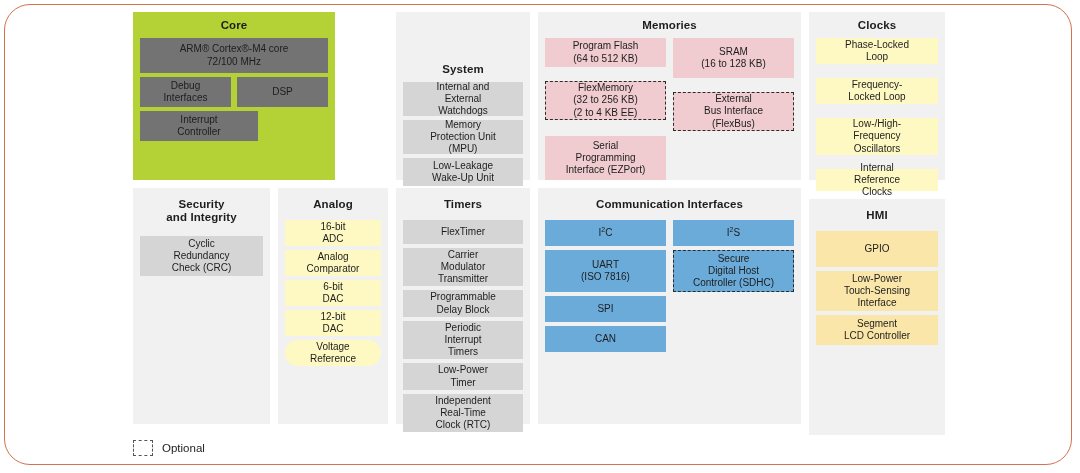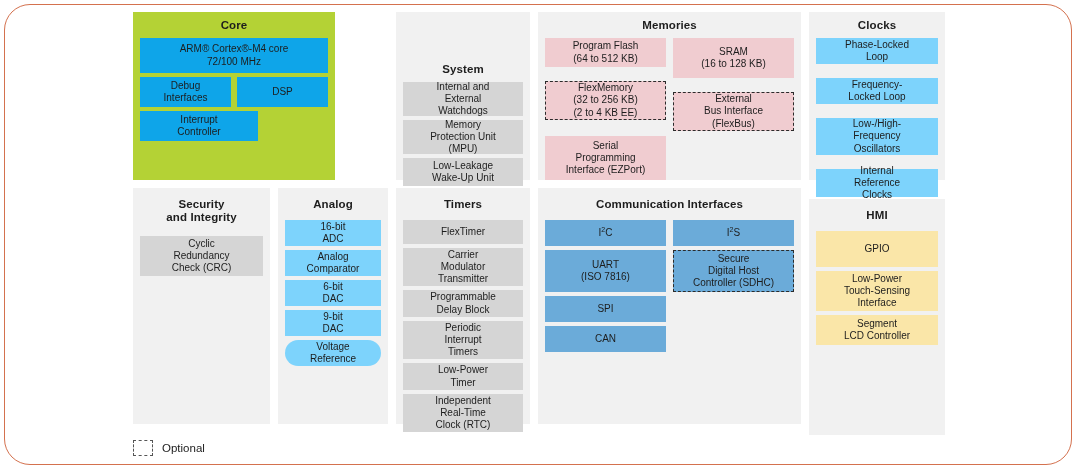--- a/index.html
+++ b/index.html
@@ -53,23 +53,23 @@
     justify-content:center;
     text-align:center;
     font-size:10px;
     line-height:12.2px;
     color:#1d1d1d;
     padding:3px 2px;
     margin-bottom:4px;
   }
   .blk.tight{margin-bottom:14px;}
   .blk.gray{background:#d5d5d5;}
-  .blk.green{background:#0ea5e9;}
+  .blk.green{background:#737373;}
   .blk.pink{background:#f0ccd0;}
-  .blk.orange{background:#7dd3fc;}
+  .blk.orange{background:#fef9c3;}
   .blk.blue{background:#6babd9;}
   .blk.cream{background:#fae6a8;}
   .blk.dashed{
     border:1.6px dashed #2b2b2b;
     background:#f0ccd0;
   }
   .blk.dashed.blue{background:#6babd9;}
 
   
   .legend{
@@ -182,21 +182,21 @@
         </div>
       <div class="blk orange tight" style="height:26px;">
           <span style="white-space: pre-line;">Frequency-
 Locked Loop</span>
         </div>
       <div class="blk orange tight" style="height:37px;">
           <span style="white-space: pre-line;">Low-/High-
 Frequency
 Oscillators</span>
         </div>
-      <div class="blk orange" style="height:28px;margin-top:1px;">
+      <div class="blk orange" style="height:22px;margin-top:1px;">
           <span style="white-space: pre-line;">Internal
 Reference
 Clocks</span>
         </div>
     </div>
   </div>
 
   <div class="panel" style="left:0;top:176px;width:137px;height:236px;">
     <div class="panel-title" style="white-space:pre-line;padding-top:10px;">Security
 and Integrity</div>
@@ -218,21 +218,21 @@
         </div>
       <div class="blk orange" style="height:26px;">
           <span style="white-space: pre-line;">Analog
 Comparator</span>
         </div>
       <div class="blk orange" style="height:26px;">
           <span style="white-space: pre-line;">6-bit
 DAC</span>
         </div>
       <div class="blk orange" style="height:26px;">
-          <span style="white-space: pre-line;">9-bit
+          <span style="white-space: pre-line;">12-bit
 DAC</span>
         </div>
       <div class="blk orange" style="height:26px;border-radius:13px;">
           <span style="white-space: pre-line;">Voltage
 Reference</span>
         </div>
     </div>
   </div>
 
   <div class="panel" style="left:263px;top:176px;width:134px;height:236px;">

